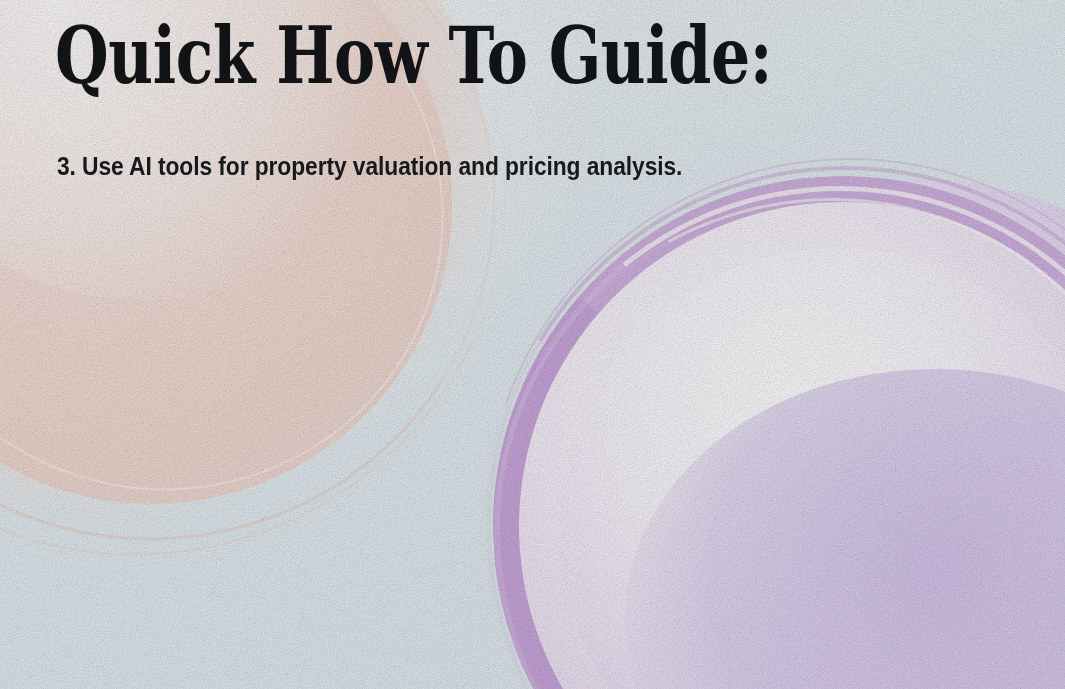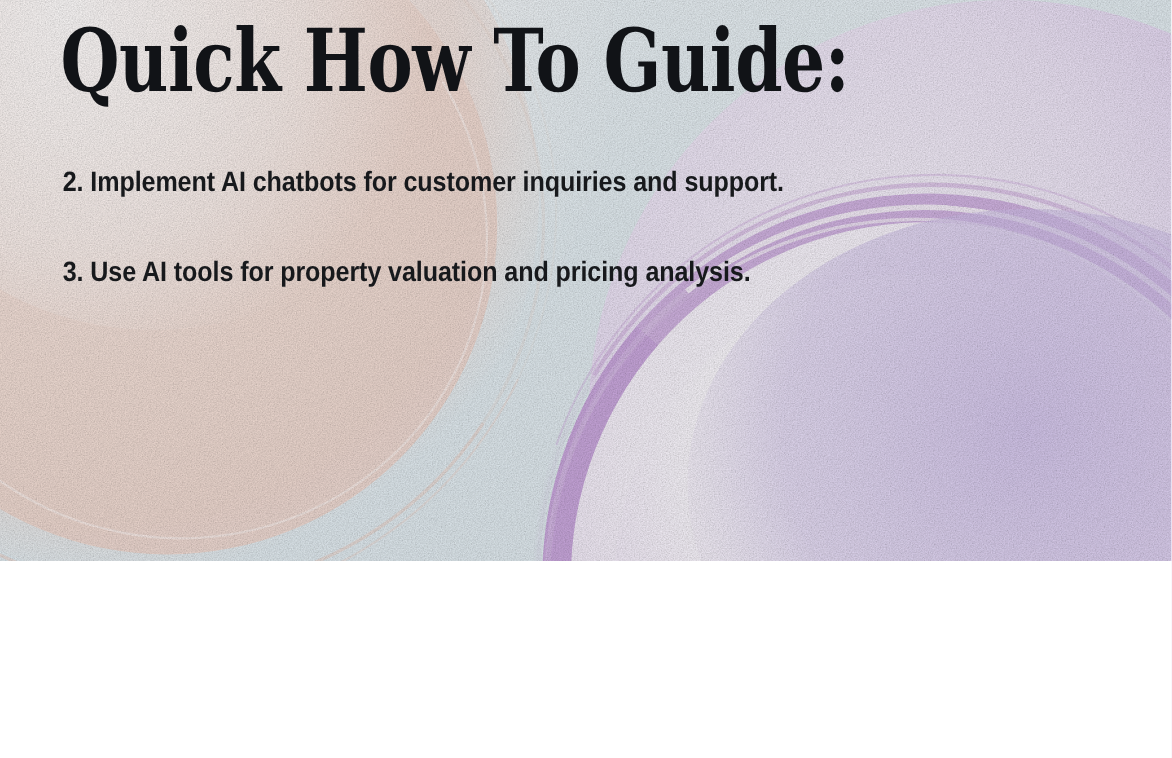--- a/index.html
+++ b/index.html
@@ -5,21 +5,21 @@
 <style>
   html, body {
     margin: 0;
     padding: 0;
     background: #ffffff;
   }
 
   #poster {
     position: relative;
     width: 1065px;
-    height: 510px;
+    height: 689px;
     overflow: hidden;
     background: #e4edf1;
     font-family: "Liberation Sans", sans-serif;
     text-decoration: underline;
   }
 
   
   .bg-layer {
     position: absolute;
     pointer-events: none;
@@ -296,21 +296,18 @@
     </defs>
     <rect width="1065" height="689" filter="url(#noiseFilter2)"></rect>
   </svg>
 
   <div class="content">
 
     <h1 class="poster-title">Quick How To Guide:</h1>
 
     <ul class="steps">
       <li class="step-item">
-        <span class="step-text">2. Implement AI chatbots for customer inquiries and support.</span>
-      </li>
-      <li class="step-item">
         <span class="step-text">3. Use AI tools for property valuation and pricing analysis.</span>
       </li>
     </ul>
 
   </div>
 </div>
 
 </body></html>

